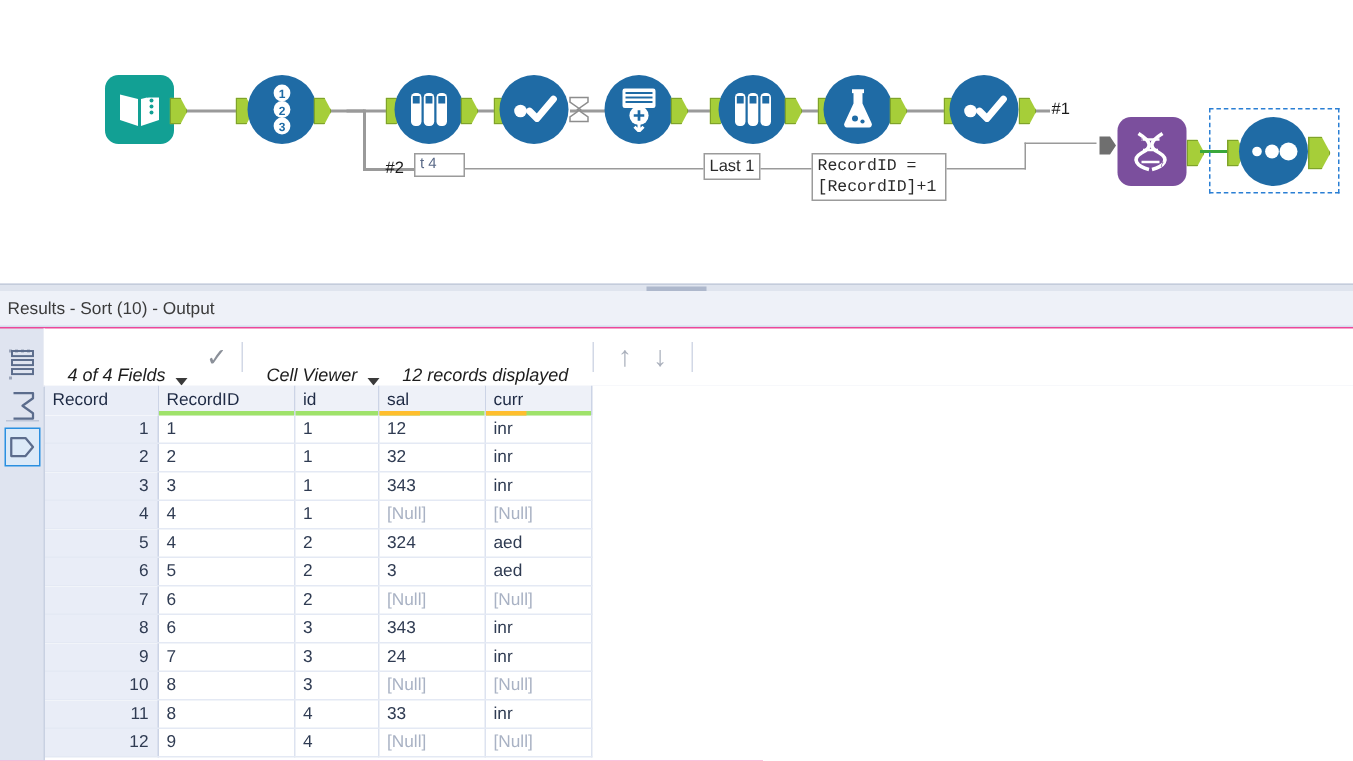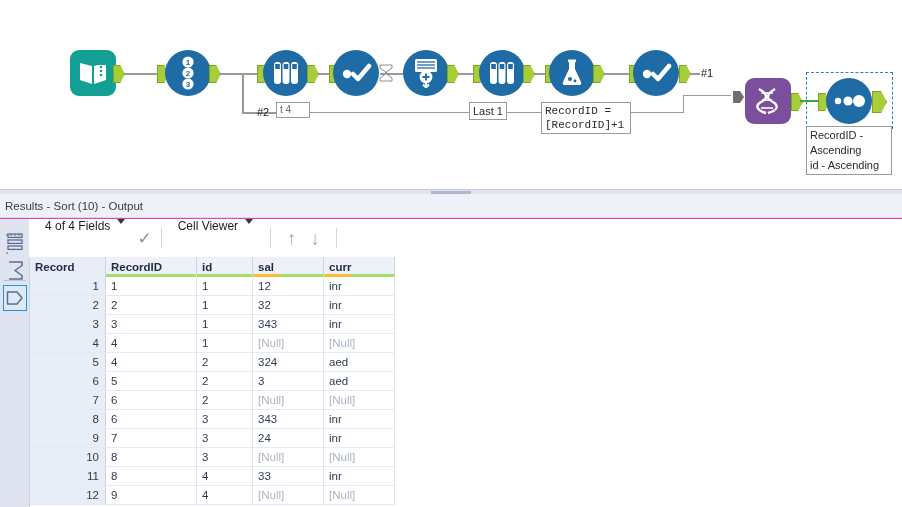--- a/index.html
+++ b/index.html
@@ -192,24 +192,25 @@
     height: 38px;
     background: #ffffff;
     border-bottom: 1px solid #dde2ee;
     display: flex;
     align-items: center;
     font-size: 12px;
     color: #1d1d1d;
   }
   .tb-item {
     display: flex;
-    align-items: flex-start;
+    align-items: flex-end;
     height: 100%;
     padding: 0 4px;
     white-space: nowrap;
+    font-style: italic;
   }
   .tb-text { margin: 0 3px; }
   .caret {
     width: 0; height: 0;
     border-left: 4px solid transparent;
     border-right: 4px solid transparent;
     border-top: 5px solid #3a3a3a;
     margin: 0 4px;
   }
   .tb-sep {
@@ -245,21 +246,21 @@
     font-size: 11.5px;
     color: #2f3b52;
   }
   table.datagrid th {
     height: 20px;
     background: #eef1f8;
     border-right: 1px solid #ccd4e6;
     border-bottom: none;
     text-align: left;
     padding: 0 0 0 5px;
-    font-weight: bold;
+    font-weight: normal;
     color: #1f2b45;
     font-size: 11.5px;
     position: relative;
     vertical-align: middle;
     margin-top: 20px;
   }
   table.datagrid th .ubar {
     position: absolute;
     left: 0; bottom: 0;
     height: 3px;
@@ -467,23 +468,20 @@
     <div class="anchor out" style="left:872px; top:91px; width:13px; height:20px;"></div>
 
     <div class="plainlabel" style="left:257px; top:106px; font-size:11px;">#2</div>
     <div class="annot" style="left:276px; top:102px; width:26px; height:13px; font-size:10px; color:#5a6a88; overflow:hidden; padding-top:0;">t 4</div>
 
     <div class="annot" style="left:469px; top:102px;">Last 1</div>
 
     <div class="annot" style="left:541px; top:102px; width:82px;font-family:Liberation Mono, monospace;">RecordID =
 [RecordID]+1</div>
 
-    <div class="annot" style="left:806px; top:126px; width:78px; line-height:15px;">RecordID -
-Ascending
-id - Ascending</div>
   </div>
 
   <div class="splitter">
     <div class="grip"></div>
   </div>
 
   <div class="results">
 
     <div class="results-title">Results - Sort (10) - Output</div>
 
@@ -514,20 +512,23 @@
     <div class="toolbar">
       <div class="tb-item" style="margin-left:9px;">
         <span class="tb-text">4 of 4 Fields</span>
         <span class="caret"></span>
       </div>
       <span class="check">✓</span>
       <div class="tb-sep"></div>
       <div class="tb-item">
         <span class="tb-text">Cell Viewer</span>
         <span class="caret"></span>
+      </div>
+      <div class="tb-item">
+        <span class="tb-text">12 records displayed</span>
       </div>
       <div class="tb-sep"></div>
       <span class="arrow-btn">↑</span>
       <span class="arrow-btn">↓</span>
       <div class="tb-sep"></div>
     </div>
 
     <div class="grid">
       <table class="datagrid">
         <thead>

